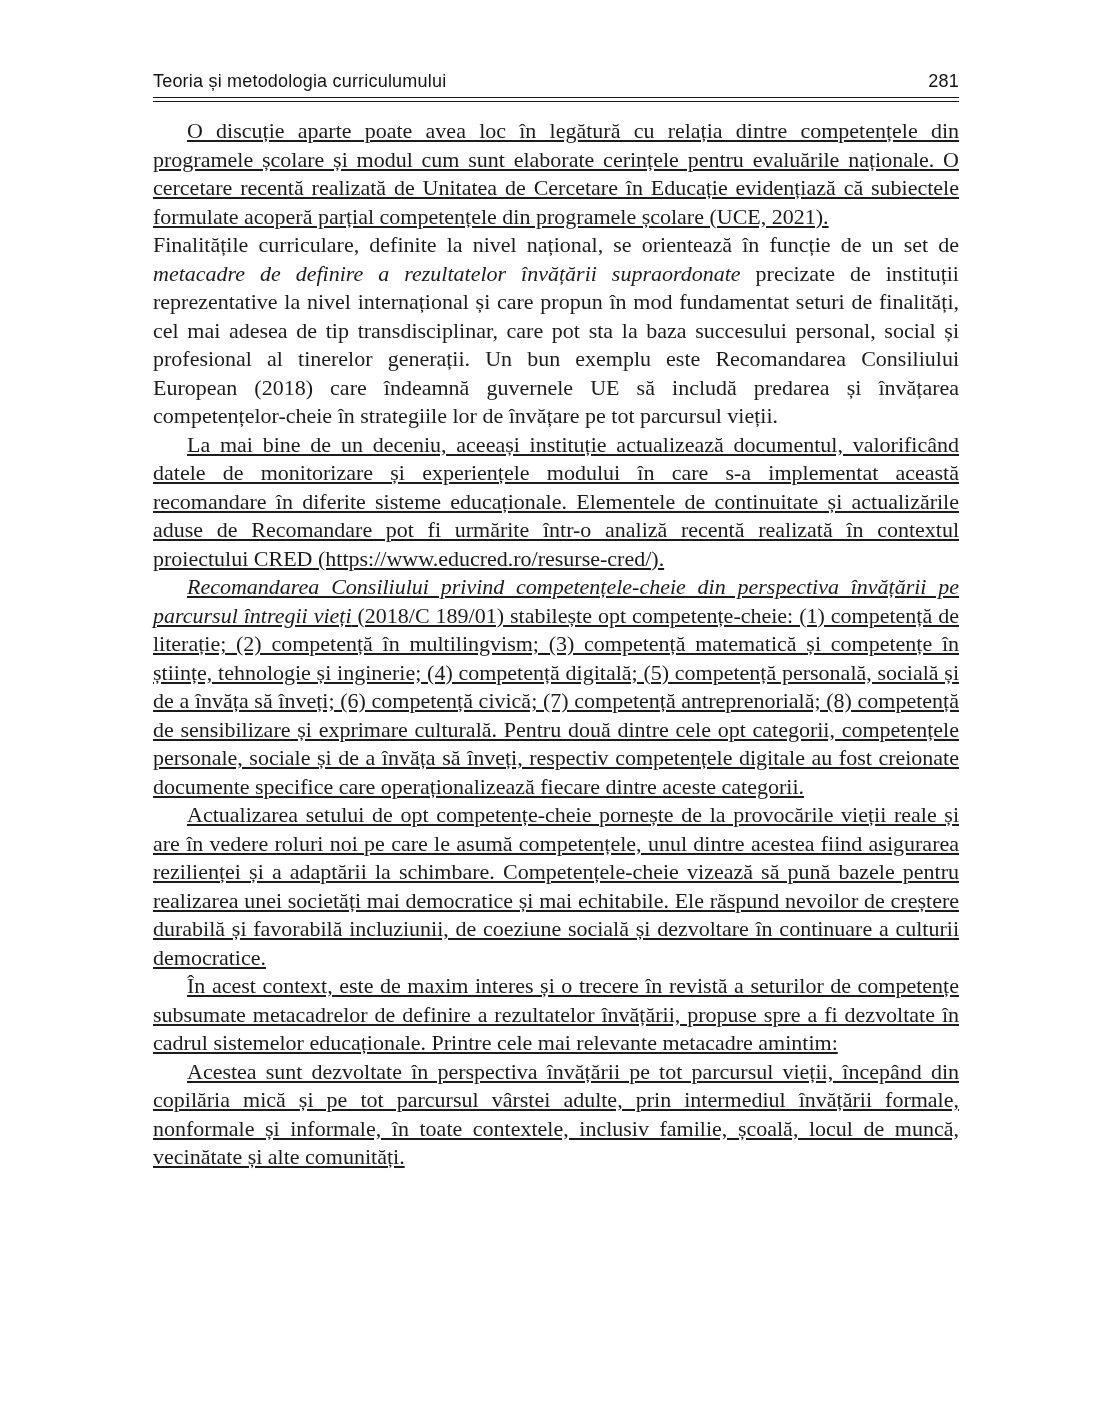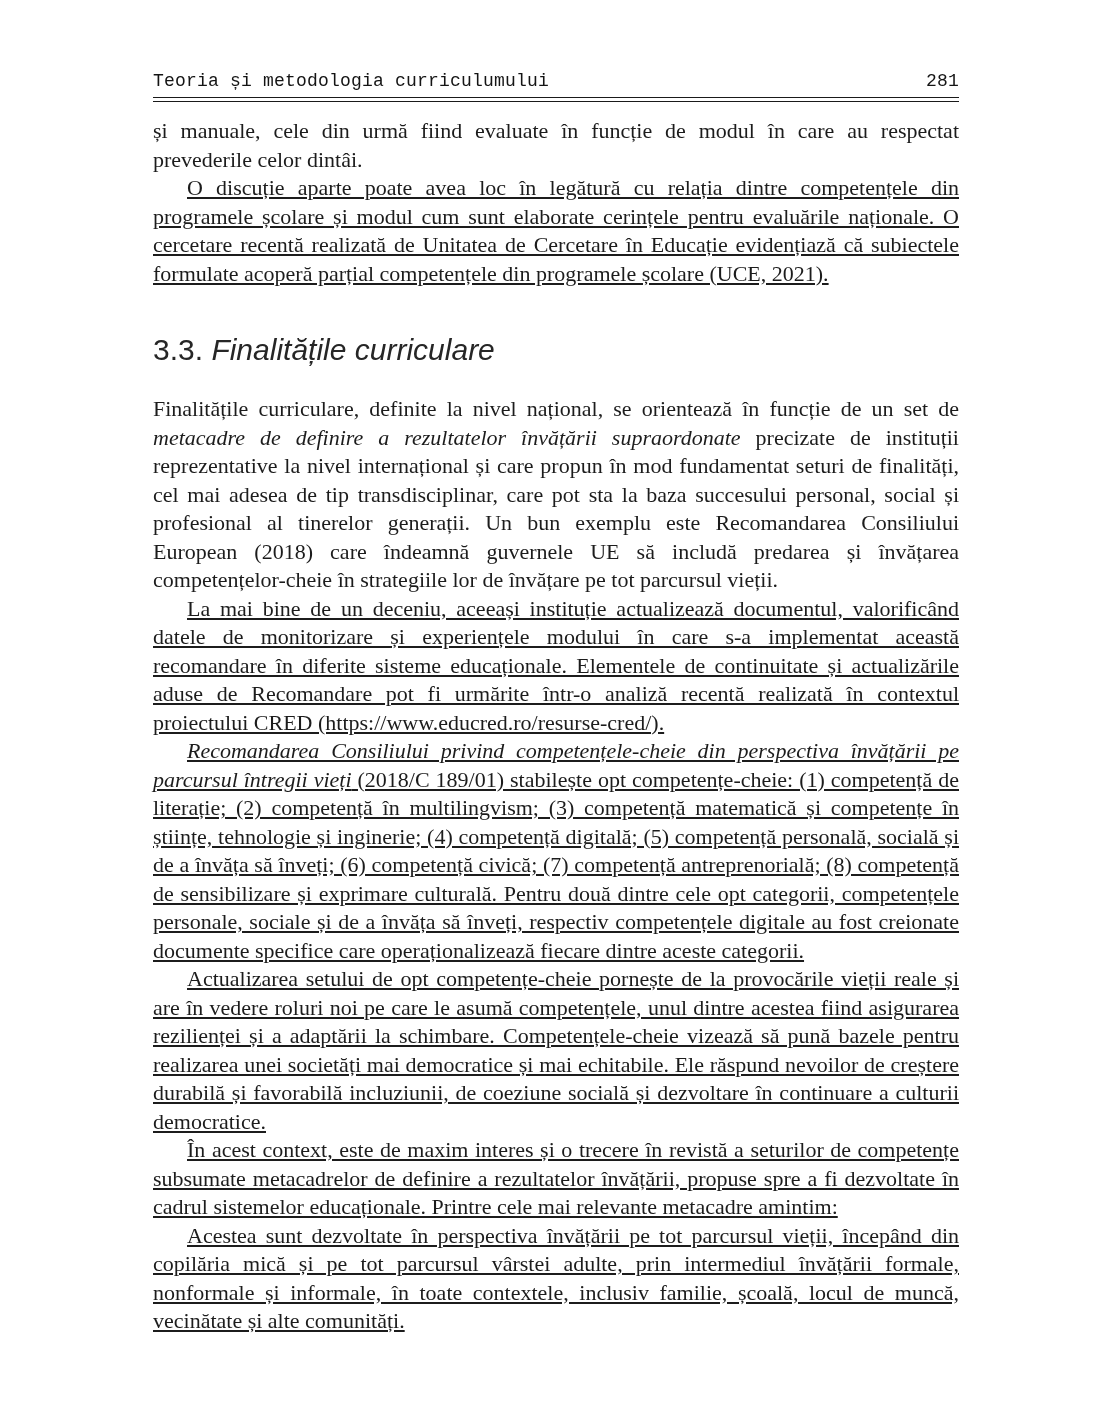--- a/index.html
+++ b/index.html
@@ -19,21 +19,21 @@
   .content {
     position: absolute;
     left: 153px;
     top: 70px;
     width: 806px;
   }
   .running-head {
     display: flex;
     justify-content: space-between;
     align-items: baseline;
-    font-family: Liberation Mono, monospace;
+    font-family: Liberation Sans, sans-serif;
     font-size: 18px;
     line-height: 22px;
     color: #141414;
     letter-spacing: 0.2px;
   }
   .head-rule {
     margin-top: 5px;
     height: 3px;
     border-top: 1.5px solid #1a1a1a;
     border-bottom: 1.5px solid #1a1a1a;
@@ -75,23 +75,21 @@
   <div class="content">
 
     <div class="running-head">
       <span>Teoria și metodologia curriculumului</span>
       <span>281</span>
     </div>
 
     <div class="head-rule"></div>
 
     <div class="body-text">
-        <p><span>și manuale, cele din urmă fiind evaluate în funcție de modul în care au respectat prevederile celor dintâi.</span></p>
         <p class="indent"><span>O discuție aparte poate avea loc în legătură cu relația dintre competențele din programele școlare și modul cum sunt elaborate cerințele pentru evaluările naționale. O cercetare recentă realizată de Unitatea de Cercetare în Educație evidențiază că subiectele formulate acoperă parțial competențele din programele școlare (UCE, 2021).</span></p>
-        <h2 class="section-heading"><span>3.3. </span><em>Finalitățile curriculare</em></h2>
         <p><span>Finalitățile curriculare, definite la nivel național, se orientează în funcție de un set de </span><em>metacadre de definire a rezultatelor învățării supraordonate</em><span> precizate de instituții reprezentative la nivel internațional și care propun în mod fundamentat seturi de finalități, cel mai adesea de tip transdisciplinar, care pot sta la baza succesului personal, social și profesional al tinerelor generații. Un bun exemplu este Recomandarea Consiliului European (2018) care îndeamnă guvernele UE să includă predarea și învățarea competențelor-cheie în strategiile lor de învățare pe tot parcursul vieții.</span></p>
         <p class="indent"><span>La mai bine de un deceniu, aceeași instituție actualizează documentul, valorificând datele de monitorizare și experiențele modului în care s-a implementat această recomandare în diferite sisteme educaționale. Elementele de continuitate și actualizările aduse de Recomandare pot fi urmărite într-o analiză recentă realizată în contextul proiectului CRED (https://www.educred.ro/resurse-cred/).</span></p>
         <p class="indent"><em>Recomandarea Consiliului privind competențele-cheie din perspectiva învățării pe parcursul întregii vieți</em><span> (2018/C 189/01) stabilește opt competențe-cheie: (1) competență de literație; (2) competență în multilingvism; (3) competență matematică și competențe în științe, tehnologie și inginerie; (4) competență digitală; (5) competență personală, socială și de a învăța să înveți; (6) competență civică; (7) competență antreprenorială; (8) competență de sensibilizare și exprimare culturală. Pentru două dintre cele opt categorii, competențele personale, sociale și de a învăța să înveți, respectiv competențele digitale au fost creionate documente specifice care operaționalizează fiecare dintre aceste categorii.</span></p>
         <p class="indent"><span>Actualizarea setului de opt competențe-cheie pornește de la provocările vieții reale și are în vedere roluri noi pe care le asumă competențele, unul dintre acestea fiind asigurarea rezilienței și a adaptării la schimbare. Competențele-cheie vizează să pună bazele pentru realizarea unei societăți mai democratice și mai echitabile. Ele răspund nevoilor de creștere durabilă și favorabilă incluziunii, de coeziune socială și dezvoltare în continuare a culturii democratice.</span></p>
         <p class="indent"><span>În acest context, este de maxim interes și o trecere în revistă a seturilor de competențe subsumate metacadrelor de definire a rezultatelor învățării, propuse spre a fi dezvoltate în cadrul sistemelor educaționale. Printre cele mai relevante metacadre amintim:</span></p>
         <p class="indent"><span>Acestea sunt dezvoltate în perspectiva învățării pe tot parcursul vieții, începând din copilăria mică și pe tot parcursul vârstei adulte, prin intermediul învățării formale, nonformale și informale, în toate contextele, inclusiv familie, școală, locul de muncă, vecinătate și alte comunități.</span></p>
       </div>
 
   </div>
 </div>

